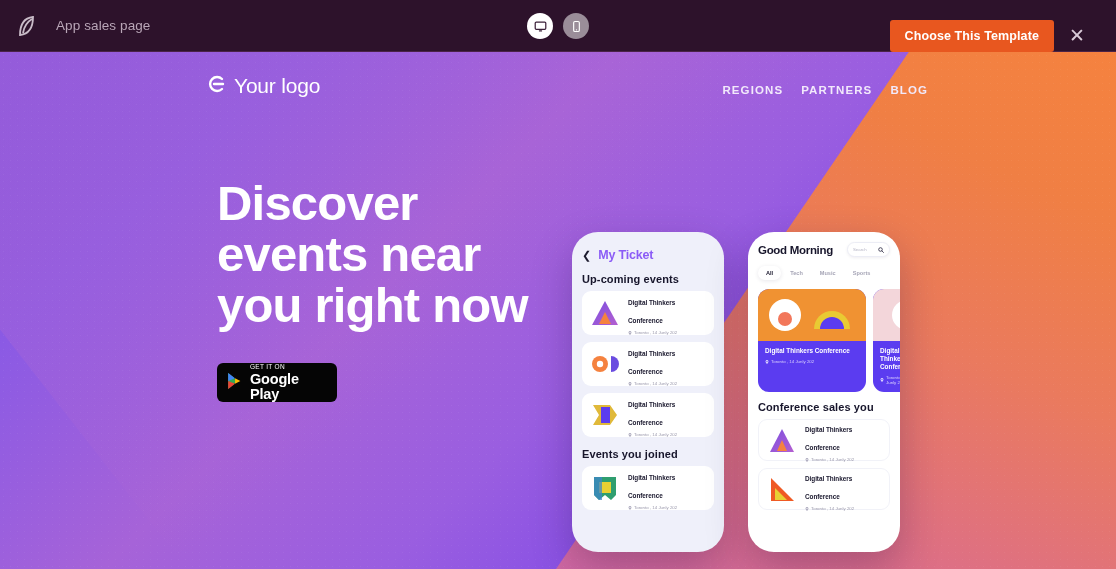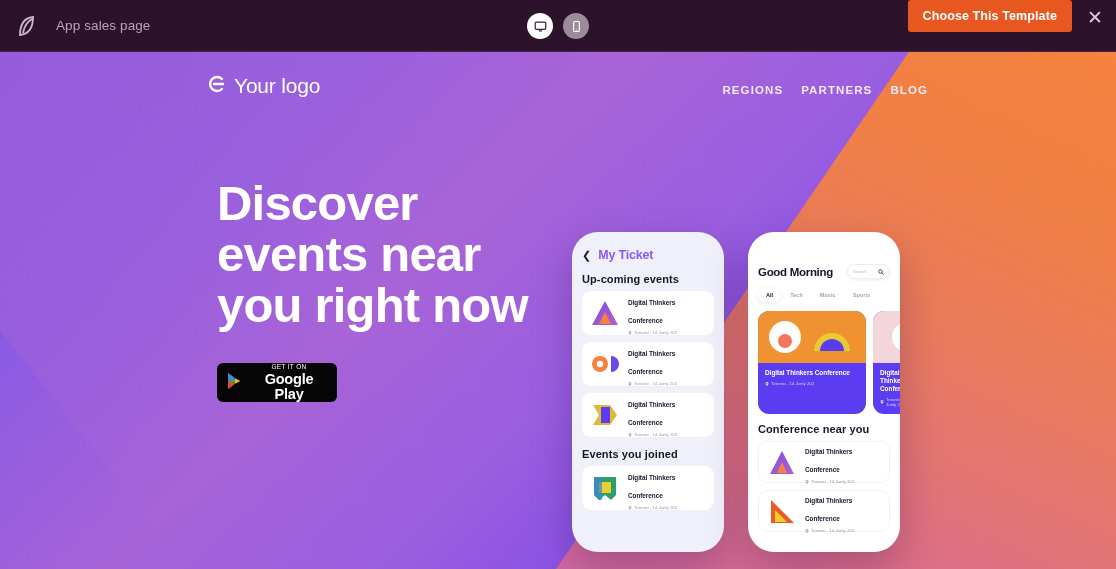--- a/index.html
+++ b/index.html
@@ -29,21 +29,21 @@
   .viewbtn{
     width:26px; height:26px; border-radius:50%;
     display:flex; align-items:center; justify-content:center;
     pointer-events:auto;
   }
   .viewbtn.active{ background:#ffffff; }
   .viewbtn.inactive{ background:#9a8d99; }
 
   .tb-right{
     position:absolute; right:0; top:0; height:52px;
-    display:flex; align-items:flex-start; gap:6px; padding-right:4px;
+    display:flex; align-items:flex-end; gap:6px; padding-right:22px;
   }
   .choose-btn{
     background:#e8571f; color:#fff; border:none;
     font-size:12.5px; font-weight:700; letter-spacing:.1px;
     padding:9px 15px; border-radius:3px; cursor:pointer;
     font-family:"Liberation Sans", sans-serif;
   }
   .close-x{
     width:34px; height:34px; display:flex; align-items:center; justify-content:center;
     color:#d9cbd8; font-size:19px; cursor:pointer; font-weight:300;
@@ -102,21 +102,21 @@
   
   .hero{
     position:absolute; left:217px; top:126px; z-index:5;
   }
   .hero h1{
     color:#ffffff;
     font-size:49px; line-height:51px; font-weight:700;
     letter-spacing:-.8px;
     max-width:330px;
   }
-  .badges{ margin-top:32px; display:flex; flex-direction:column; gap:12px;text-align:center; }
+  .badges{ margin-top:32px; display:flex; flex-direction:column; gap:12px; }
   .badge{
     width:120px; height:39px; background:#050505; border-radius:6px;
     display:flex; align-items:center; gap:7px; padding:0 9px;
     cursor:pointer;
   }
   .badge .bd-txt{ display:flex; flex-direction:column; line-height:1; color:#fff; }
   .bd-small{ font-size:6.5px; letter-spacing:.3px; }
   .bd-big{ font-size:14.5px; font-weight:600; letter-spacing:-.2px; margin-top:2px; }
 
   
@@ -141,21 +141,21 @@
     display:flex; align-items:center; gap:8px; padding:0 8px;
     margin-bottom:7px;
   }
   .thumb{ width:30px; height:30px; flex:none; position:relative; overflow:hidden; }
   .ev-text{ min-width:0; }
   .ev-name{ color:#17152b; font-size:6.4px; font-weight:700; line-height:8px; letter-spacing:-.05px; }
   .ev-meta{ color:#9a98ab; font-size:4.4px; margin-top:3px; display:flex; align-items:center; gap:2px; }
   .pin{ width:4px; height:4px; flex:none; }
 
   
-  .rp-head{ display:flex; align-items:center; justify-content:space-between; margin-top:22px; }
+  .rp-head{ display:flex; align-items:center; justify-content:space-between; margin-top:0; }
   .rp-title{ color:#17152b; font-size:11.5px; font-weight:700; letter-spacing:-.3px; }
   .search-pill{
     background:#fff; border:1px solid #ecedf5; border-radius:20px;
     height:15px; width:43px; display:flex; align-items:center; justify-content:space-between;
     padding:0 5px; box-shadow:0 1px 3px rgba(30,20,60,.07);
   }
   .search-ph{ color:#b4b3c4; font-size:4.3px; }
   .chips{ display:flex; align-items:center; gap:1px; margin-top:9px; }
   .chip{
     font-size:5.6px; font-weight:600; color:#a6a5b6;
@@ -407,21 +407,21 @@
             <div class="feat-meta">
               <svg class="pin" viewBox="0 0 8 8">
                   <path d="M4 0C2.3 0 1 1.3 1 3c0 2.2 3 5 3 5s3-2.8 3-5c0-1.7-1.3-3-3-3zm0 4.2A1.2 1.2 0 114 1.8a1.2 1.2 0 010 2.4z" fill="#d8cffd"></path>
                 </svg>
               <span>Toronto , 14 Junly 202</span>
             </div>
           </div>
         </div>
       </div>
 
-      <div class="sec-title" style="margin-top:9px;">Conference near you</div>
+      <div class="sec-title" style="margin-top:9px;">Conference sales you</div>
 
       <div class="near-card">
         <span class="thumb">
           <svg width="30" height="30" viewBox="0 0 30 30">
             <defs>
                 <linearGradient id="g2" x1="0" y1="0" x2="1" y2="1">
               <stop offset="0" stop-color="#7b4fe0"></stop>
                   <stop offset="1" stop-color="#b45fd0"></stop>
                 </linearGradient>
               </defs>

